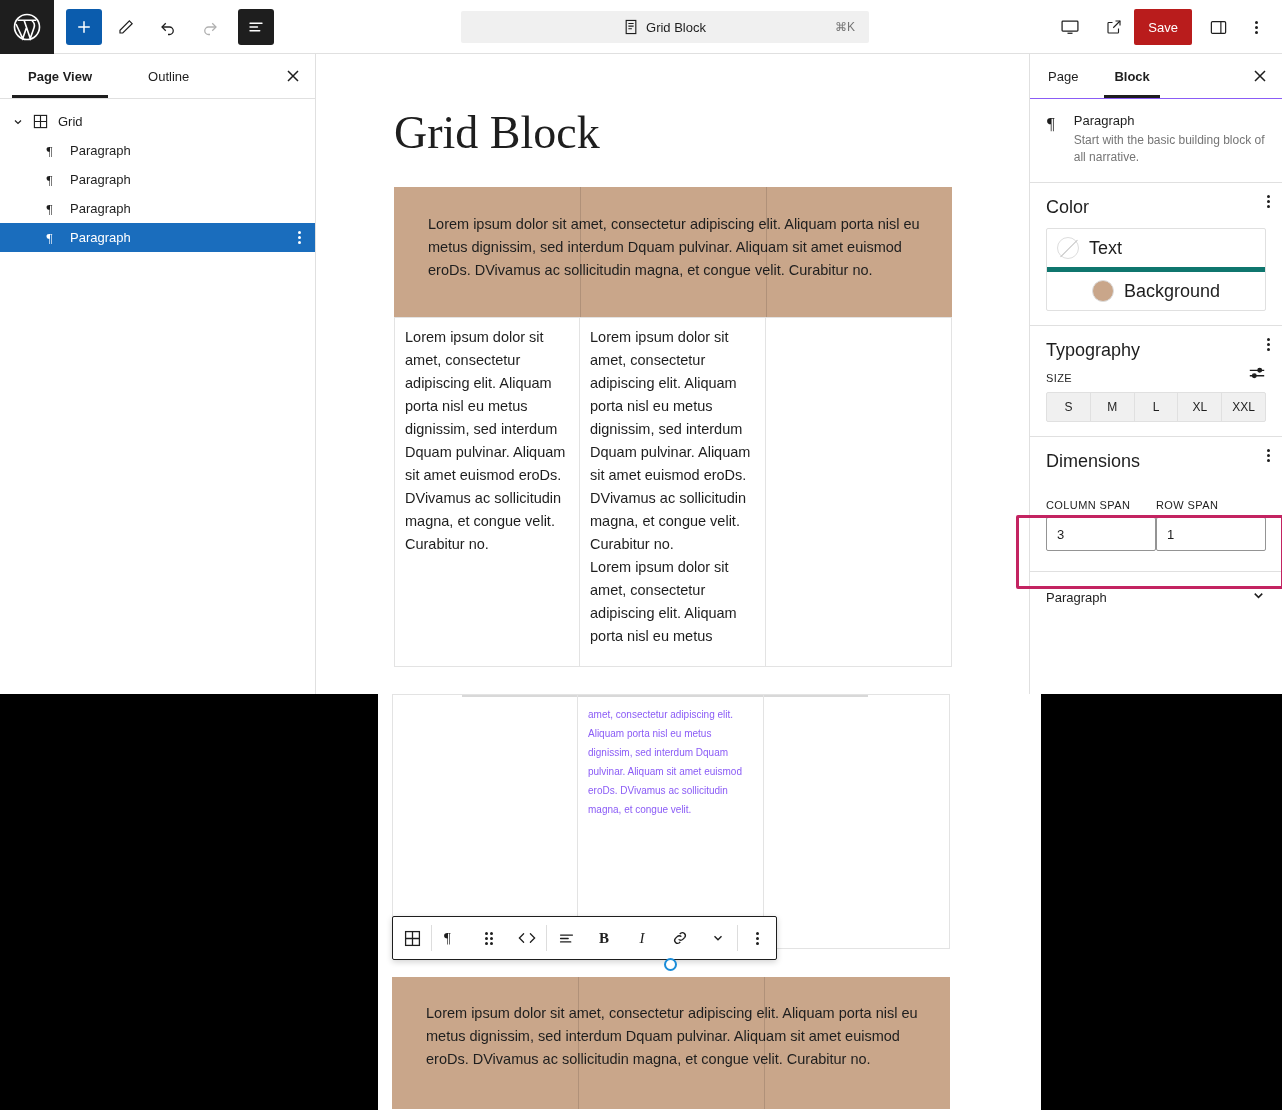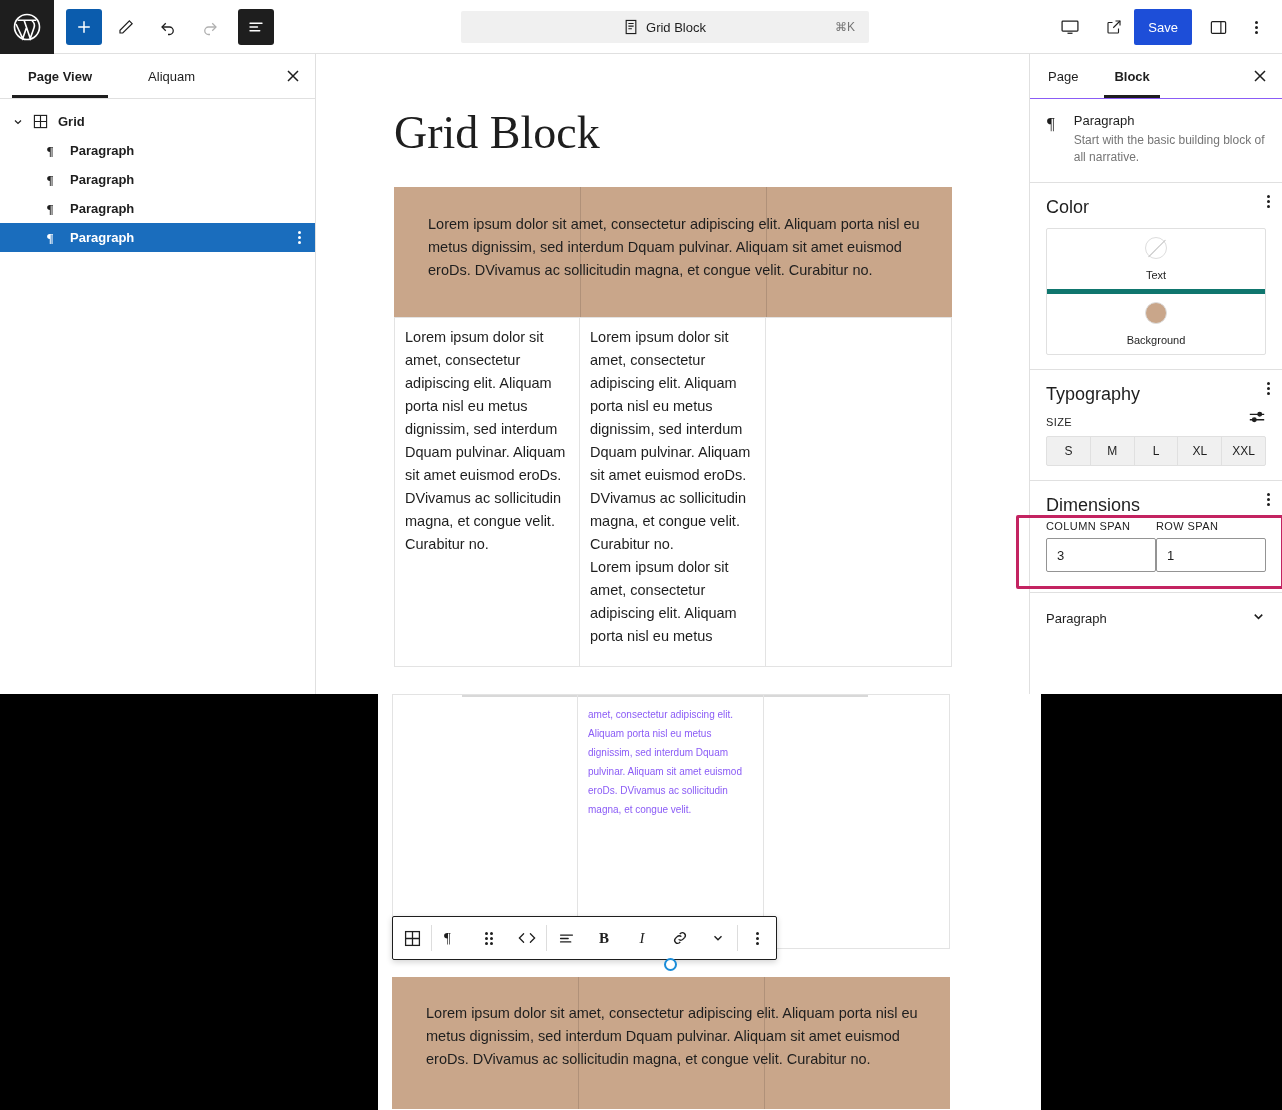--- a/index.html
+++ b/index.html
@@ -38,21 +38,21 @@
   .cmd-center {
     position:absolute; left:461px; top:11px; width:408px; height:32px;
     background:#f0f0f0; border-radius:2px;
     display:flex; align-items:center; justify-content:center;
     color:#1e1e1e; font-size:13px; cursor:pointer;
   }
   .cmd-center .doc-ico { margin-right:8px; display:flex; }
   .cmd-shortcut { position:absolute; right:14px; color:#757575; font-size:12px; }
   .tb-right { position:absolute; right:8px; top:9px; display:flex; align-items:center; gap:2px; }
   .save-btn {
-    background:#1d4ed8; color:#fff; border:none; border-radius:2px;
+    background:#b91c1c; color:#fff; border:none; border-radius:2px;
     height:36px; padding:0 14px; font-size:13px; cursor:pointer;
     font-family:"Liberation Sans", sans-serif;
   }
   .kebab { width:36px; height:36px; display:flex; align-items:center; justify-content:center; cursor:pointer; }
   .kebab .dots { display:flex; flex-direction:column; gap:2px; align-items:center; }
   .kebab .dots i { width:3px; height:3px; background:#1e1e1e; border-radius:50%; display:block; }
 
   
   .listview {
     position:absolute; top:54px; left:0; width:316px; height:640px;
@@ -64,21 +64,21 @@
   .lv-tab {
     flex:0 0 auto; padding:0 28px; display:flex; align-items:center; justify-content:center;
     font-size:13px; cursor:pointer; color:#1e1e1e; position:relative;
   }
   .lv-tab.active { font-weight:600; }
   .lv-tab.active:after {
     content:""; position:absolute; left:12px; right:12px; bottom:0; height:3px; background:#1e1e1e;
   }
   .lv-close { position:absolute; right:6px; top:6px; width:32px;height:32px;
     display:flex; align-items:center;justify-content:center; cursor:pointer;}
-  .lv-list { padding:8px 0 16px 0;font-weight:bold; }
+  .lv-list { padding:8px 0 16px 0; }
   .lv-row {
     height:29px; display:flex; align-items:center; font-size:13px; color:#1e1e1e;
     cursor:pointer; position:relative; padding-left:8px;
   }
   .lv-row.selected { background:#1a6dbd; color:#fff; }
   .lv-row .chev { width:20px; display:flex; align-items:center; justify-content:center; color:#1e1e1e; }
   .lv-row .blockico { width:24px; display:flex; align-items:center; justify-content:center; }
   .lv-row.indent { padding-left:40px; }
   .lv-row .label { margin-left:6px; }
   .lv-row .rowkebab { position:absolute; right:14px; display:flex; flex-direction:column; gap:2px; }
@@ -160,37 +160,37 @@
   .rs-close { position:absolute; right:6px; top:6px; width:32px;height:32px;display:flex;align-items:center;justify-content:center;cursor:pointer;}
   .rs-blockcard { display:flex; padding:14px 16px 16px 16px; gap:10px; }
   .rs-blockcard .bi { width:24px; display:flex; justify-content:center; padding-top:2px; }
   .rs-blockcard .bt { font-size:13px; margin-bottom:4px; }
   .rs-blockcard .bd { font-size:12px; color:#757575; line-height:17px; }
   .rs-sect { border-top:1px solid #e0e0e0; padding:14px 16px; position:relative; }
   .rs-sect h3 { margin:0; font-size:18px; font-weight:400; }
   .sect-kebab { position:absolute; right:12px; top:12px; display:flex; flex-direction:column; gap:2px; cursor:pointer; }
   .sect-kebab i { width:3px;height:3px;border-radius:50%;background:#1e1e1e;display:block; }
   .color-list { margin-top:10px; border:1px solid #e0e0e0; border-radius:2px; }
-  .color-item { display:flex; align-items:center; gap:10px; padding:8px 10px; font-size:11px; cursor:pointer;flex-direction:column; }
+  .color-item { display:flex; align-items:center; gap:10px; padding:8px 10px; font-size:18px; cursor:pointer; }
   .color-item + .color-item { border-top:5px solid #0f766e;justify-content:center; }
   .swatch { width:22px;height:22px;border-radius:50%; border:1px solid #ddd; }
   .swatch.none { position:relative; background:#fff; }
   .swatch.none:after {
     content:""; position:absolute; left:-1px; top:10px; width:24px; height:1px;
     background:#c0c0c0; transform:rotate(-45deg);
   }
   .size-label { font-size:11px; letter-spacing:0.4px; color:#1e1e1e; margin-top:6px; }
   .size-row { display:flex; align-items:center; justify-content:space-between; margin-top:4px; }
   .seg {
     display:flex; border:1px solid #e0e0e0; border-radius:2px; overflow:hidden; margin-top:8px;
     background:#f0f0f0;
   }
   .seg div { flex:1; text-align:center; font-size:12px; padding:7px 0; cursor:pointer; color:#1e1e1e; }
   .seg div + div { border-left:1px solid #e0e0e0; }
-  .dims-fields { display:flex; gap:0; margin-top:4px; }
+  .dims-fields { display:flex; gap:0; margin-top:27px; }
   .dim-field { flex:1; }
   .dim-field label { display:block; font-size:11px; letter-spacing:0.4px; color:#1e1e1e; margin-bottom:6px; }
   .dim-field input {
     width:100%; height:34px; border:1px solid #949494; border-radius:2px; padding:0 10px;
     font-size:13px; font-family:"Liberation Sans", sans-serif; color:#1e1e1e; background:#fff;
   }
   .adv-row {
     border-top:1px solid #e0e0e0; padding:16px; display:flex; align-items:center;
     justify-content:space-between; font-size:13px; cursor:pointer;
   }
@@ -275,21 +275,21 @@
           <i></i>
           <i></i>
         </span>
       </div>
   </div>
 </div>
 
 <div class="listview">
   <div class="lv-tabs">
     <div class="lv-tab active">Page View</div>
-    <div class="lv-tab">Aliquam</div>
+    <div class="lv-tab">Outline</div>
     <div class="lv-close">
       <svg width="16" height="16" viewBox="0 0 16 16" stroke="#1e1e1e" stroke-width="1.5">
           <path d="M3 3l10 10M13 3L3 13"></path>
         </svg>
     </div>
   </div>
   <div class="lv-list">
     <div class="lv-row">
       <span class="chev">
         <svg width="12" height="12" viewBox="0 0 16 16" stroke="#1e1e1e" fill="none" stroke-width="1.6">

